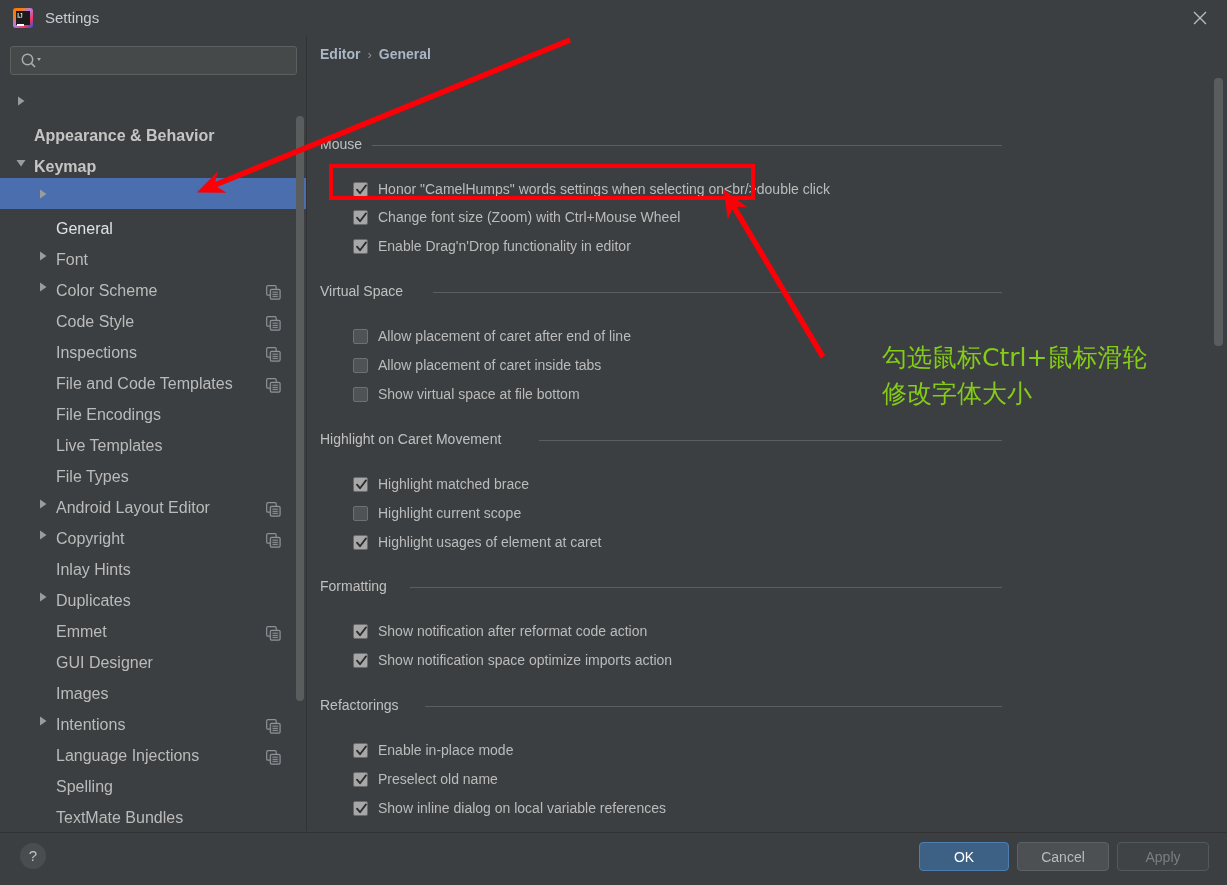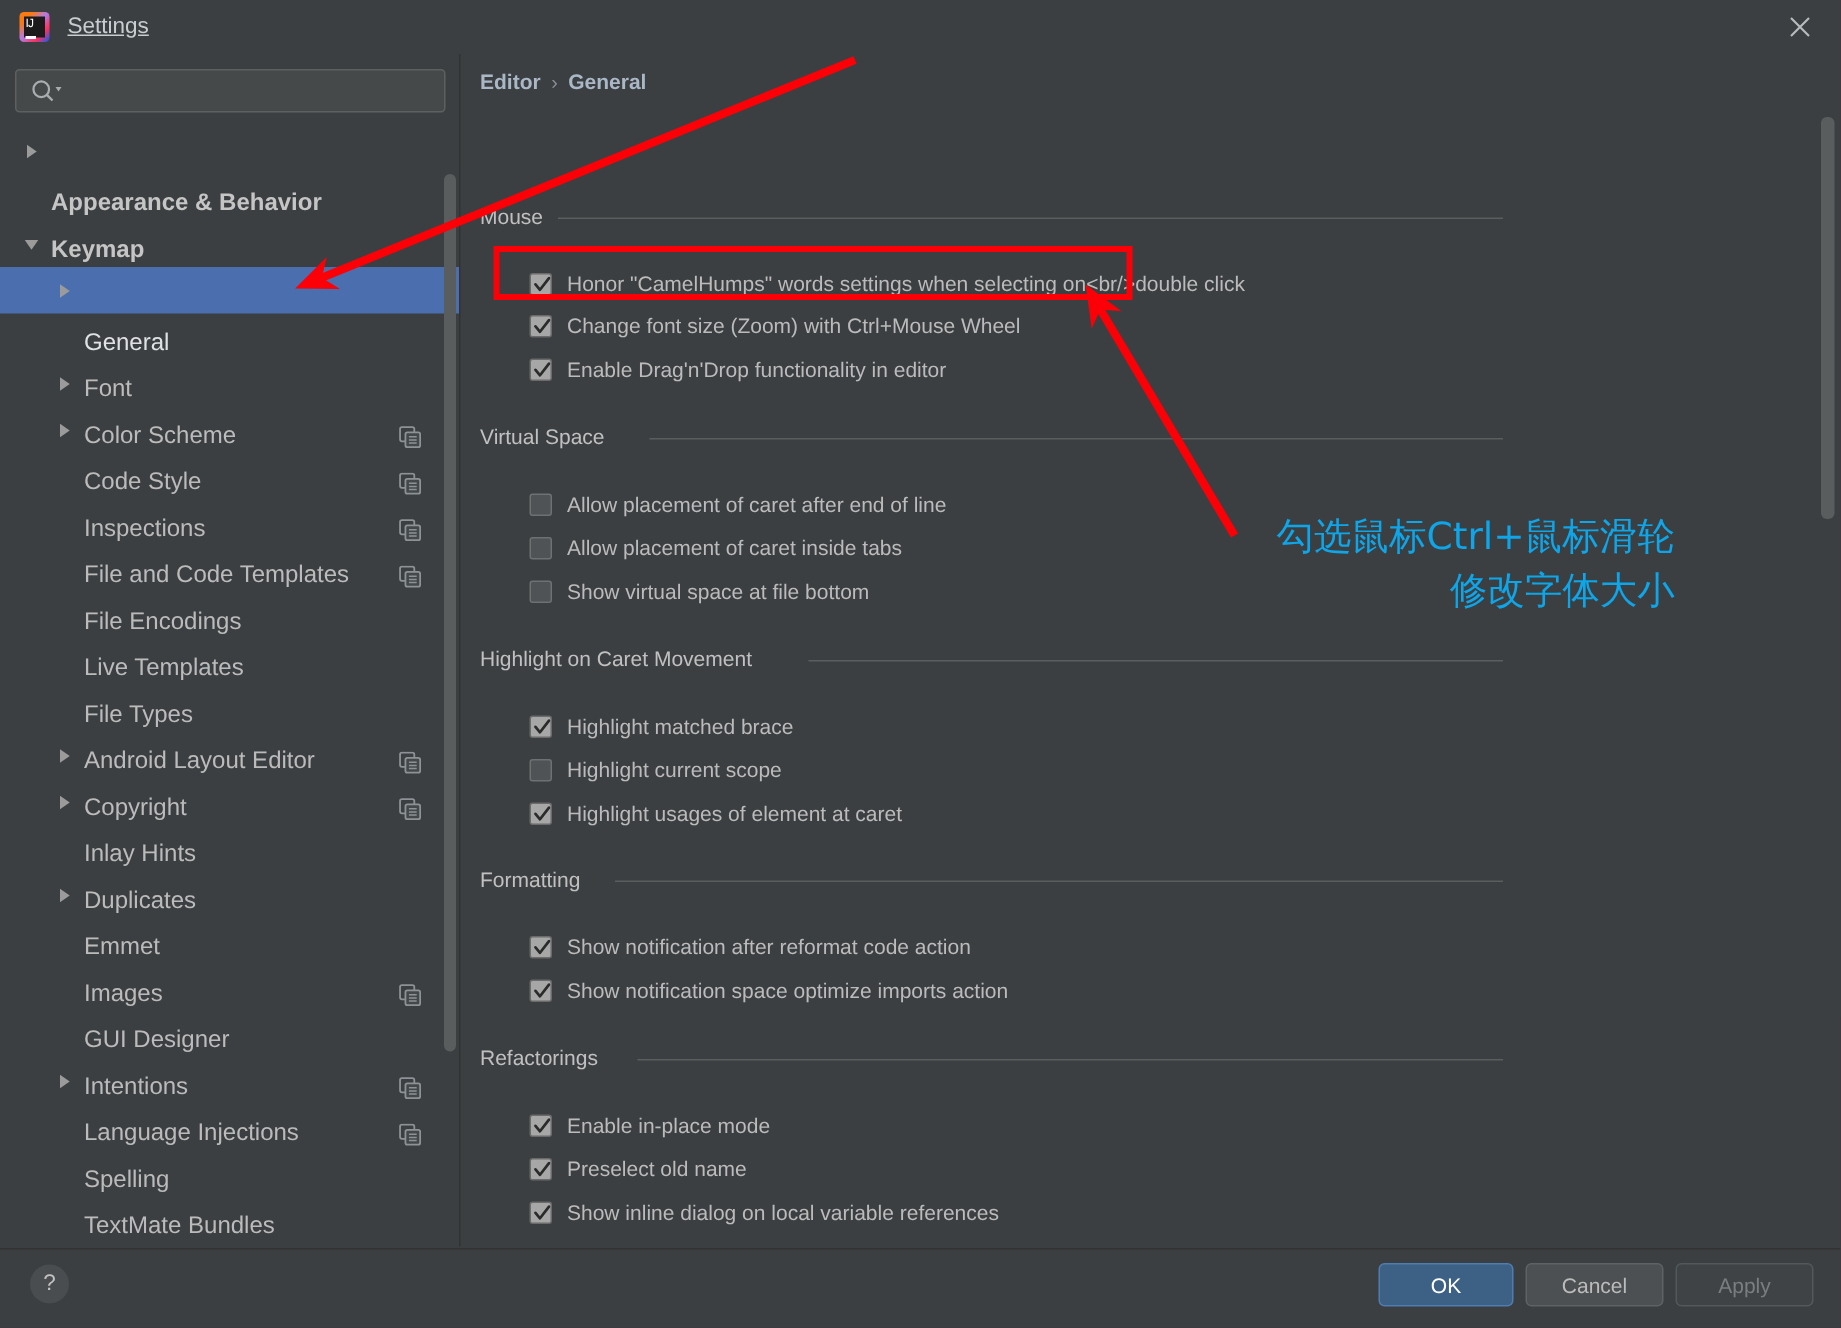--- a/index.html
+++ b/index.html
@@ -34,21 +34,21 @@
   #app-icon .ij {
     position: absolute; left: 4px; top: 3px;
     color: #ffffff; font-size: 8px; line-height: 9px;
     font-family: "Liberation Sans", sans-serif; letter-spacing: -0.5px; text-align: right;
   }
   #app-icon .bar {
     position: absolute; left: 4px; bottom: 2px; width: 7px; height: 2px; background: #ffffff;
   }
   #window-title {
     position: absolute; left: 45px; top: 8px;
-    font-size: 15px; color: #c8cdd2; line-height: 20px; text-decoration: underline;
+    font-size: 15px; color: #c8cdd2; line-height: 20px;
   }
   #close-btn {
     position: absolute; right: 14px; top: 6px; width: 26px; height: 24px;
     cursor: pointer;
   }
   #close-btn svg { position: absolute; left: 6px; top: 5px; }
 
   
   #sidebar {
     position: absolute; left: 0; top: 36px; width: 307px; height: 795px;
@@ -150,25 +150,24 @@
     position: absolute; right: 4px; top: 42px; width: 9px; height: 268px;
     background: #5a5d5e; border-radius: 4px;
   }
 
   
   #anno-svg {
     position: absolute; left: 0; top: 0; width: 1227px; height: 885px;
     pointer-events: none;
   }
   #anno-text {
-    position: absolute; left: 851px; top: 340px;
-    color: #0ea5e9; font-size: 25px; line-height: 36px;
+    position: absolute; left: 882px; top: 340px;
+    color: #84cc16; font-size: 25px; line-height: 36px;
     font-family: "DejaVu Sans", sans-serif;
     white-space: nowrap;
-    text-align: right;
   }
 
   
   #footer {
     position: absolute; left: 0; top: 832px; width: 1227px; height: 53px;
     background: #3c3f41; border-top: 1px solid #323232;
   }
   #help-btn {
     position: absolute; left: 20px; top: 843px; width: 26px; height: 26px;
     border-radius: 50%; background: #4a4d4f; cursor: pointer;
@@ -354,30 +353,30 @@
         <div class="tree-row lvl1">
           <span class="twisty">
             <svg width="10" height="10" viewBox="0 0 10 10">
               <path d="M2,0.5 L8.5,5 L2,9.5 Z" fill="#9b9b9b"></path>
             </svg>
           </span>
           <span class="lbl">Emmet</span>
         </div>
         <div class="tree-row lvl1">
           <span class="twisty"></span>
+          <span class="lbl">GUI Designer</span>
+          <span class="copy-icon"><svg width="15" height="15" viewBox="0 0 15 15">
+              <rect x="0.7" y="0.7" width="9.5" height="9.5" rx="1.3" fill="none" stroke="#8d9296" stroke-width="1.2"></rect>
+              <rect x="4.3" y="4.3" width="9.8" height="9.8" rx="1.3" fill="#44484a" stroke="#8d9296" stroke-width="1.2"></rect>
+              <path d="M6.6,7.2 L11.8,7.2 M6.6,9.4 L11.8,9.4 M6.6,11.4 L11.8,11.4" stroke="#8d9296" stroke-width="1"></path>
+            </svg></span>
+        </div>
+        <div class="tree-row lvl1">
+          <span class="twisty"></span>
           <span class="lbl">Images</span>
-        </div>
-        <div class="tree-row lvl1">
-          <span class="twisty"></span>
-          <span class="lbl">GUI Designer</span>
-          <span class="copy-icon"><svg width="15" height="15" viewBox="0 0 15 15">
-              <rect x="0.7" y="0.7" width="9.5" height="9.5" rx="1.3" fill="none" stroke="#8d9296" stroke-width="1.2"></rect>
-              <rect x="4.3" y="4.3" width="9.8" height="9.8" rx="1.3" fill="#44484a" stroke="#8d9296" stroke-width="1.2"></rect>
-              <path d="M6.6,7.2 L11.8,7.2 M6.6,9.4 L11.8,9.4 M6.6,11.4 L11.8,11.4" stroke="#8d9296" stroke-width="1"></path>
-            </svg></span>
         </div>
         <div class="tree-row lvl1">
           <span class="twisty"></span>
           <span class="lbl">Intentions</span>
         </div>
         <div class="tree-row lvl1">
           <span class="twisty">
             <svg width="10" height="10" viewBox="0 0 10 10">
               <path d="M2,0.5 L8.5,5 L2,9.5 Z" fill="#9b9b9b"></path>
             </svg>

